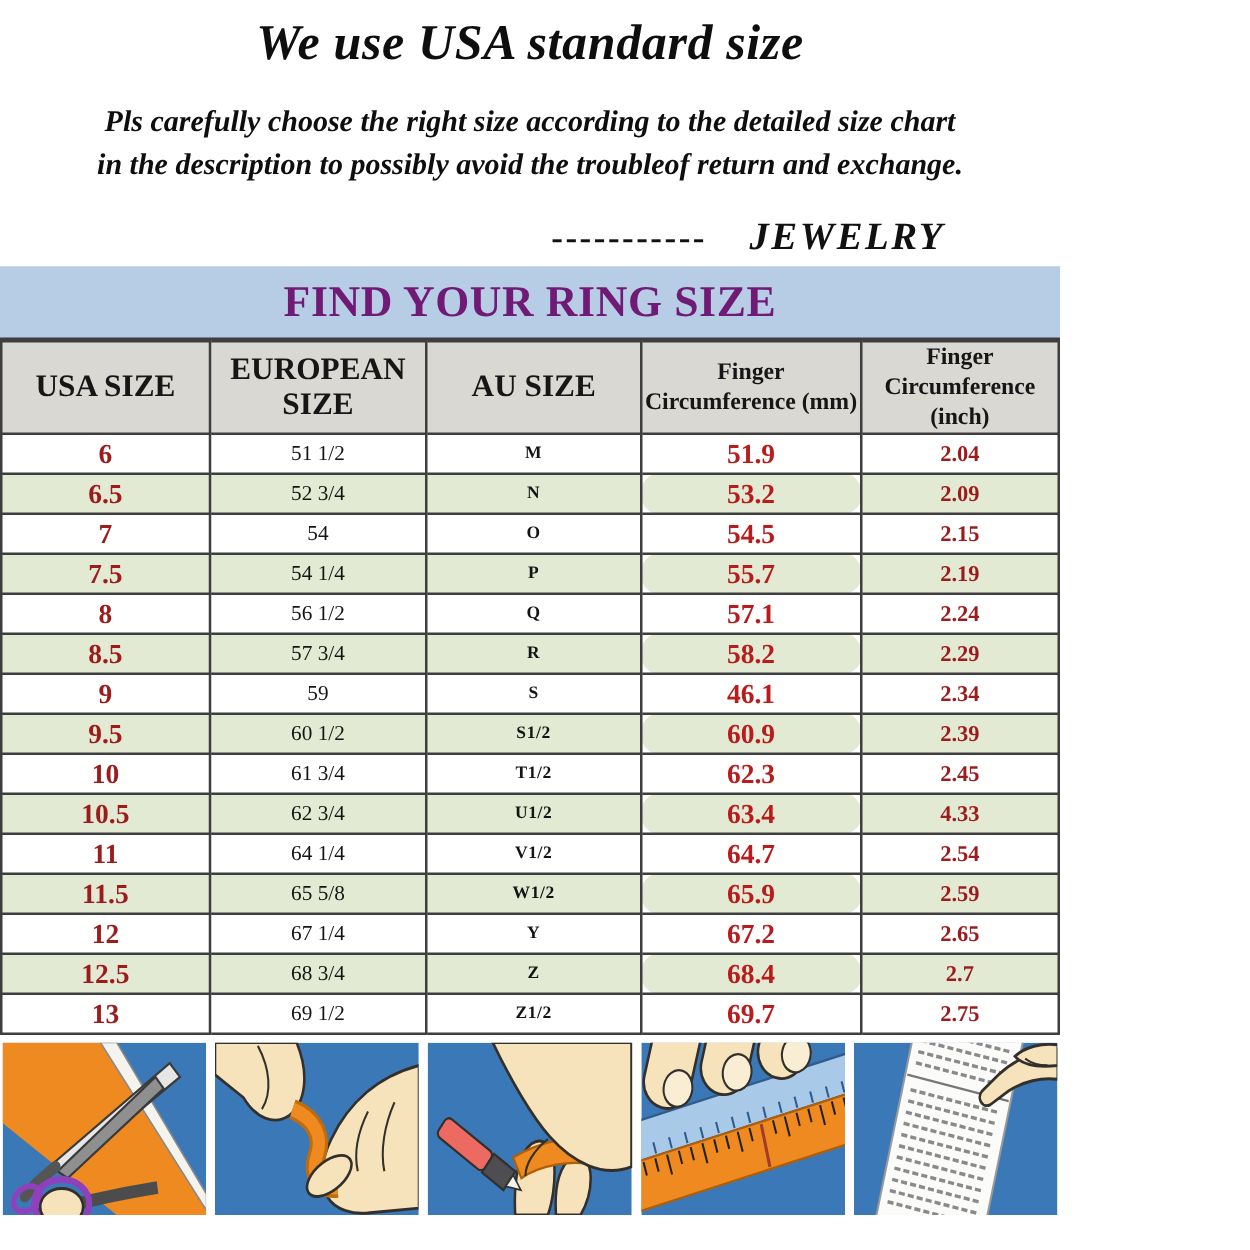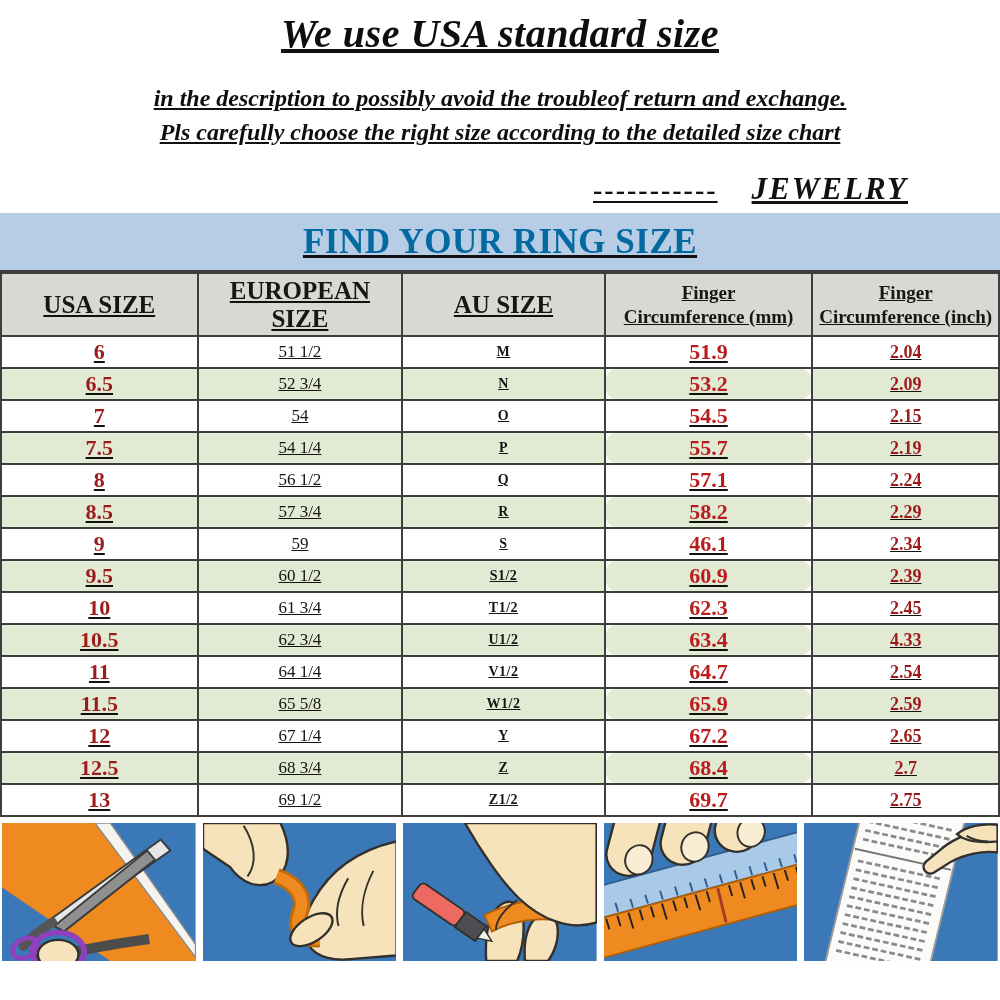--- a/index.html
+++ b/index.html
@@ -1,21 +1,21 @@
 <!DOCTYPE html>
 <html><head>
 <meta charset="utf-8">
 <style>
   html,body { margin:0; padding:0; }
   body {
     width:1000px; height:1000px; background:#ffffff;
     font-family:"Liberation Serif", serif; color:#111;
     overflow:hidden;
   }
-  .page { width:1000px; height:1000px;text-decoration:underline; }
+  .page { width:848px; height:1000px; }
 
   
   .top { height:213px; box-sizing:border-box; padding-top:10px; }
   .title {
     margin:0; text-align:center;
     font-size:40px; font-weight:bold; font-style:italic;
     letter-spacing:0.5px; color:#0e0e0e;
   }
   .subtitle {
     margin-top:24px; text-align:center;
@@ -28,21 +28,21 @@
   }
   .brand-dashes { font-size:28px; font-weight:bold; letter-spacing:2px; color:#111; }
   .brand-name { font-size:31px; font-weight:bold; font-style:italic; letter-spacing:2px; color:#111; }
 
   
   .banner {
     height:57px; background:#b7cde5;
     display:flex; align-items:center; justify-content:center;
     border-bottom:2px solid #3e3e3e;
   }
-  .banner-text { font-size:35px; font-weight:bold; color:#0369a1; letter-spacing:0.5px; }
+  .banner-text { font-size:35px; font-weight:bold; color:#701a75; letter-spacing:0.5px; }
 
   
   table.size { width:100%; border-collapse:collapse; table-layout:fixed;padding-left:28px; }
   table.size th {
     background:#d9d8d2; border:2px solid #3e3e3e;
     height:61px; font-size:25px; color:#161616; padding:0;
     font-weight:bold;
   }
   table.size th.two-line { font-size:19px; line-height:24px; }
   table.size td {
@@ -66,22 +66,22 @@
   .step svg { width:100%; height:100%; display:block; }
 </style>
 </head>
 <body>
 
 <div class="page">
 
   <header class="top">
     <h1 class="title">We use USA standard size</h1>
     <div class="subtitle">
+      <div>Pls carefully choose the right size according to the detailed size chart</div>
       <div>in the description to possibly avoid the troubleof return and exchange.</div>
-      <div>Pls carefully choose the right size according to the detailed size chart</div>
     </div>
     <div class="brand-row">
       <span class="brand-dashes">-----------</span>
       <span class="brand-name">JEWELRY</span>
     </div>
   </header>
 
   <div class="banner">
     <span class="banner-text">FIND YOUR RING SIZE</span>
   </div>

